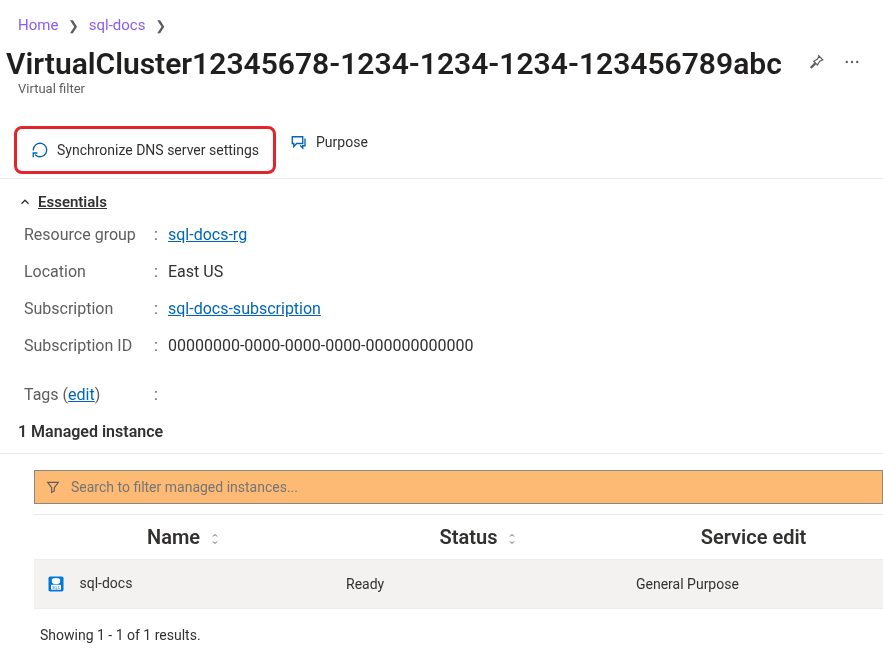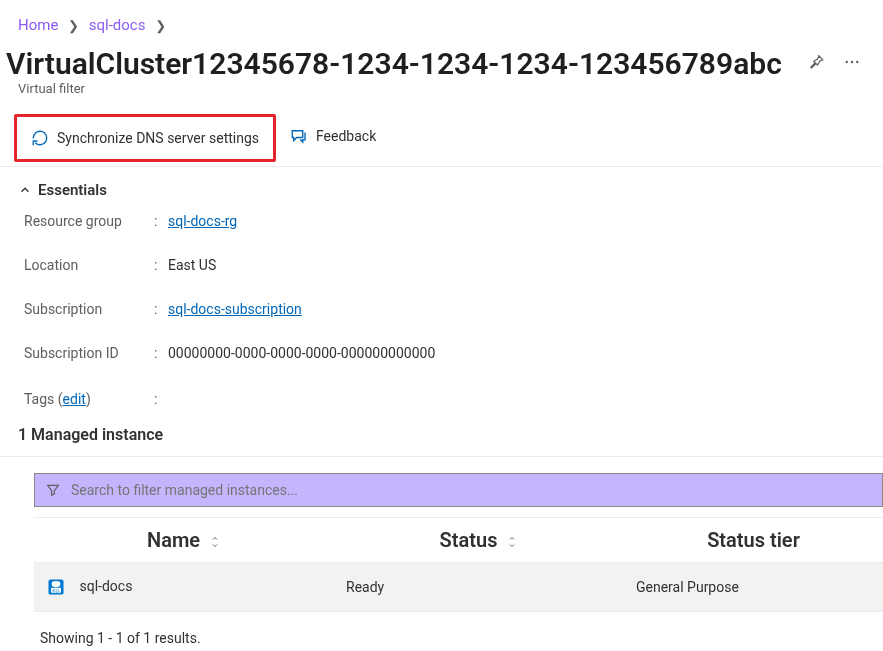--- a/index.html
+++ b/index.html
@@ -58,42 +58,43 @@
     border: none;
     padding: 12px 14px;
     font-size: 14px;
     color: #323130;
     cursor: pointer;
     font-family: inherit;
   }
   .cmd-btn .ico { color: #0067b8; display: inline-flex; }
   .highlight-border {
     border: 3px solid #e3252b;
-    margin: 8px 0 4px -4px;
-    border-radius: 2px;
+    margin: 20px 0 4px -4px;
+    border-radius: 8px;
   }
 
   .essentials {
     padding: 14px 18px 8px 18px;
   }
   .essentials-header {
     display: flex;
     align-items: center;
     gap: 6px;
     font-size: 15px;
     font-weight: 600;
     cursor: pointer;
     margin-bottom: 14px;
+    text-decoration: underline;
   }
   .ess-grid {
     display: grid;
     grid-template-columns: 130px 14px 1fr;
-    row-gap: 28px;
+    row-gap: 18px;
     align-items: baseline;
-    font-size: 14px;
+    font-size: 16px;
     color: #323130;
     padding-left: 6px;
   }
   .ess-label { color: #605e5c; }
   .ess-colon { color: #605e5c; }
   .tags-row { margin-top: 30px; }
 
   .section-heading {
     font-size: 16px;
     font-weight: 600;
@@ -103,21 +104,21 @@
   }
 
   .table-wrap { padding: 16px 0 0 34px; }
   .searchbox {
     display: flex;
     align-items: center;
     gap: 8px;
     border: 1px solid #8a8886;
     padding: 7px 10px;
     margin: 0 0 10px 0;
-    background: #c4b5fd;
+    background: #fdba74;
   }
   .searchbox input {
     border: none;
     outline: none;
     flex: 1;
     font-size: 14px;
     font-family: inherit;
     color: #323130;
     background: transparent;
   }
@@ -194,21 +195,21 @@
     </span>
     <span>Synchronize DNS server settings</span>
   </button>
   <button class="cmd-btn">
     <span class="ico">
       <svg width="18" height="18" viewBox="0 0 24 24" fill="none" stroke="#0067b8" stroke-width="1.8" stroke-linecap="round">
           <path d="M3 5h14v9H9l-4 4v-4H3z"></path>
           <path d="M20 8v9h-3v3l-3-3"></path>
         </svg>
     </span>
-    <span>Feedback</span>
+    <span>Purpose</span>
   </button>
 </div>
 
 <div class="essentials">
   <div class="essentials-header">
     <svg width="14" height="14" viewBox="0 0 24 24" fill="none" stroke="#323130" stroke-width="2.2">
         <path d="M6 15l6-6 6 6"></path>
       </svg>
     <span>Essentials</span>
   </div>
@@ -260,21 +261,21 @@
             </svg>
         </th>
         <th class="sortable" style="width:290px;">
           <span>Status</span>
           <svg width="12" height="12" viewBox="0 0 24 24" fill="none" stroke="#605e5c" stroke-width="2">
               <path d="M8 7l4-4 4 4"></path>
               <path d="M16 17l-4 4-4-4"></path>
             </svg>
         </th>
         <th>
-          <span>Status tier</span>
+          <span>Service edit</span>
         </th>
       </tr>
     </thead>
     <tbody>
       <tr>
         <td>
           <span class="mi-icon">
             <svg width="20" height="20" viewBox="0 0 24 24">
                 <rect x="3" y="3" width="18" height="18" rx="2" fill="#0078d4"></rect>
                 <rect x="6" y="13" width="12" height="6" rx="1" fill="#fff"></rect>

